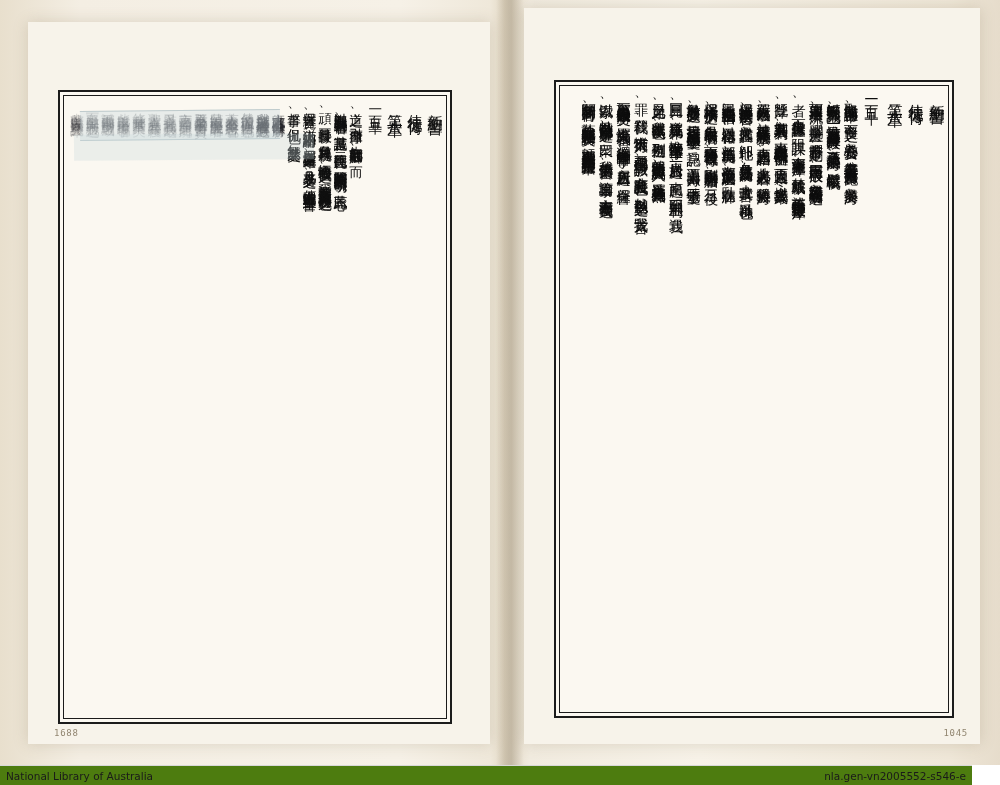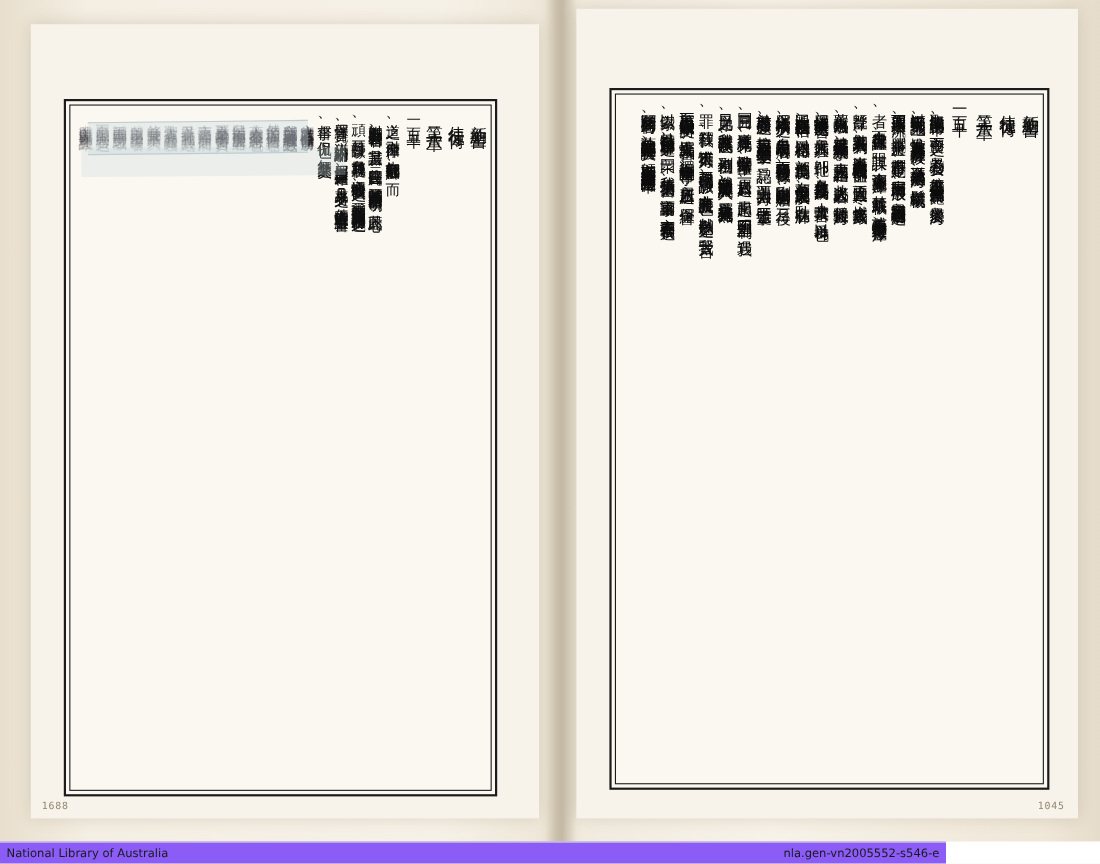--- a/index.html
+++ b/index.html
@@ -158,29 +158,29 @@
 
   
   .leafno {
     position: absolute;
     bottom: 6px;
     font-family: "DejaVu Sans Mono", monospace;
     font-size: 9px;
     color: rgba(110,95,70,0.75);
     letter-spacing: 0.08em;
   }
-  .leaf.left  .leafno { left: 10px; text-align: center; }
+  .leaf.left  .leafno { left: 26px; text-align: center; }
   .leaf.right .leafno { right: 12px; }
 
   
   #footer {
     position: absolute;
     left: 0; top: 765px;
-    width: 860px; height: 20px;
-    background: #8b5cf6;
+    width: 972px; height: 20px;
+    background: #4d7c0f;
     border-top: 1px solid #d8d8d8;
     display: flex;
     align-items: center;
     justify-content: space-between;
     padding: 0 6px;
     box-sizing: border-box;
     font-family: "DejaVu Sans", sans-serif;
     font-size: 10.5px;
     color: #1a1a1a;
   }

